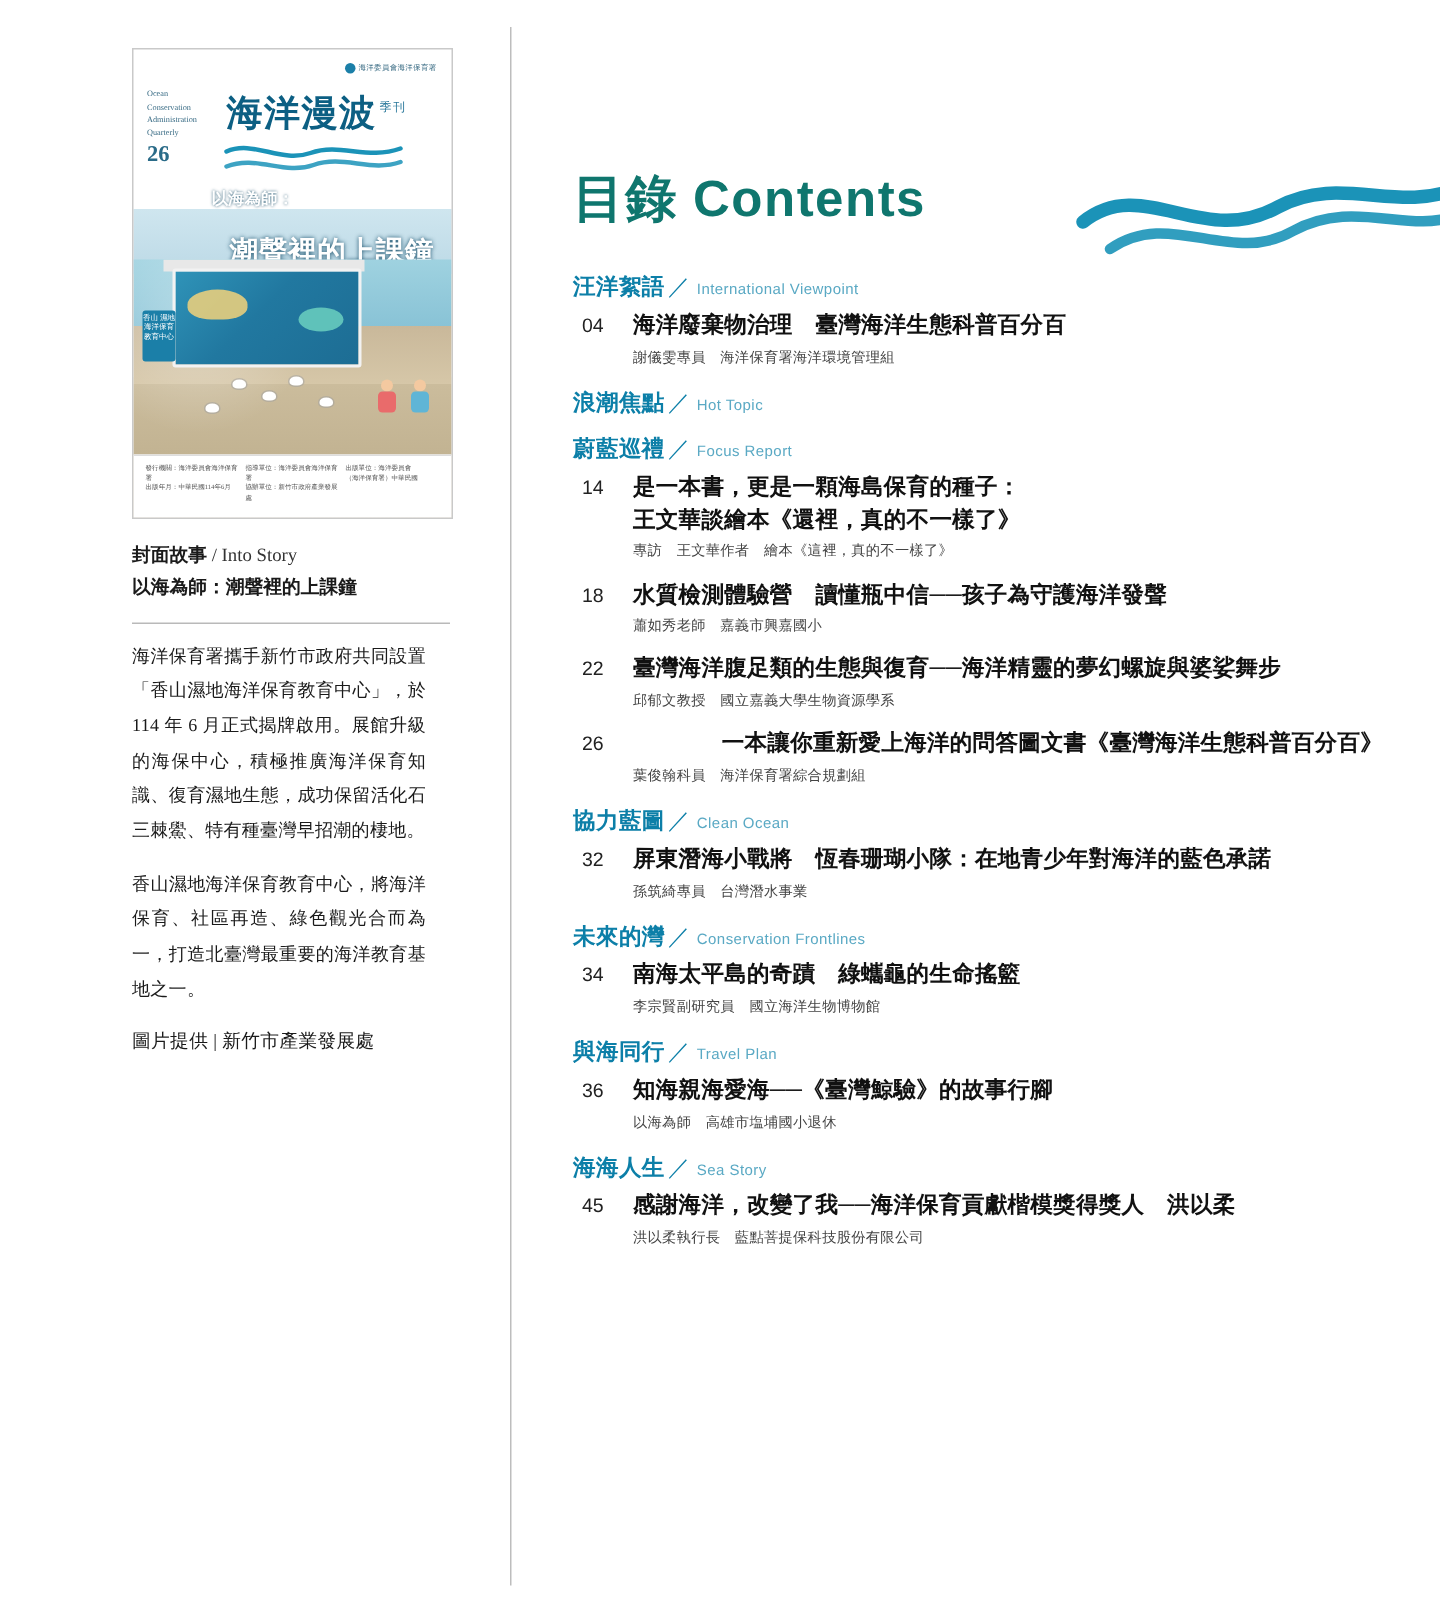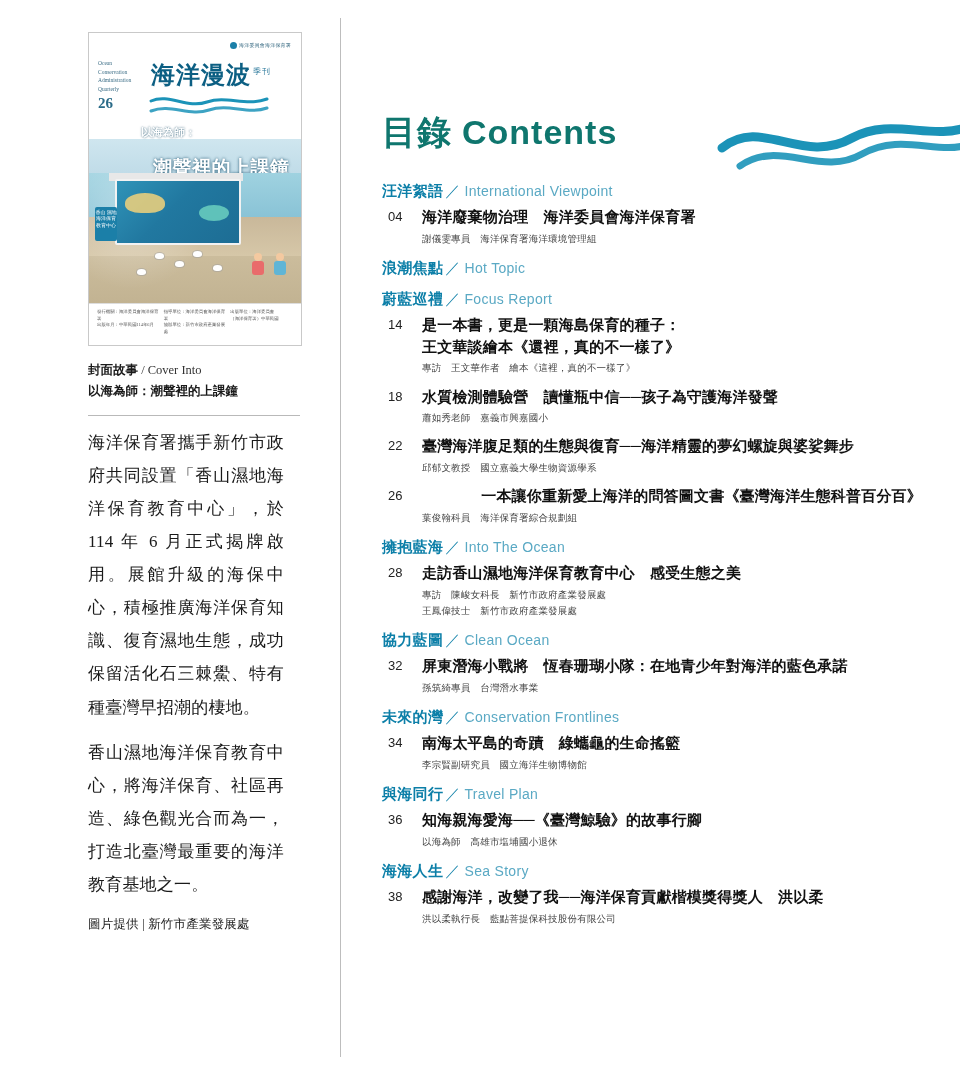--- a/index.html
+++ b/index.html
@@ -232,21 +232,21 @@
   .cover-story .en {
     font-weight: normal;
     color: #333;
   }
   .cover-rule {
     margin: 12px 0 10px 0;
     border: none;
     border-top: 1px solid #b9b9b9;
   }
   .cover-para {
-    font-size: 17px;
+    font-size: 12px;
     line-height: 1.95;
     text-align: justify;
     margin: 0 16px 12px 0;
     letter-spacing: .2px;
   }
   .cover-credit {
     font-size: 12.5px;
     line-height: 1.9;
     letter-spacing: .2px;
   }
@@ -299,21 +299,21 @@
     letter-spacing: .3px;
   }
   .sec-title .slash {
     color: #0c7fa8;
     font-weight: normal;
     margin: 0 4px 0 2px;
   }
   .sec-title .en {
     color: #5aa9c4;
     font-weight: normal;
-    font-size: 14px;
+    font-size: 10px;
   }
   .entry {
     display: flex;
     margin: 0 0 10px 0;
   }
   .entry .pg {
     width: 40px;
     flex: 0 0 40px;
     font-size: 13px;
     font-family: "Liberation Sans", sans-serif;
@@ -393,21 +393,21 @@
         <div style="white-space:pre-line">指導單位：海洋委員會海洋保育署
 協辦單位：新竹市政府產業發展處</div>
         <div style="white-space:pre-line">出版單位：海洋委員會
 （海洋保育署）中華民國</div>
       </div>
     </div>
 
     <div class="cover-story">
       <span>封面故事</span>
       <span class="en">/</span>
-      <span class="en">Cover Into</span>
+      <span class="en">Into Story</span>
       <div>以海為師：潮聲裡的上課鐘</div>
     </div>
 
     <hr class="cover-rule">
 
     <p class="cover-para">海洋保育署攜手新竹市政府共同設置「香山濕地海洋保育教育中心」，於 114 年 6 月正式揭牌啟用。展館升級的海保中心，積極推廣海洋保育知識、復育濕地生態，成功保留活化石三棘鱟、特有種臺灣早招潮的棲地。</p>
     <p class="cover-para">香山濕地海洋保育教育中心，將海洋保育、社區再造、綠色觀光合而為一，打造北臺灣最重要的海洋教育基地之一。</p>
 
     <div class="cover-credit">
       <span>圖片提供</span>
@@ -427,21 +427,21 @@
     <h1 class="toc-head">
       <span>目錄</span><span class="en">Contents</span>
     </h1>
 
     <div id="sections">
         <div class="section">
           <div class="sec-title"><span>汪洋絮語</span><span class="slash">／</span><span class="en">International Viewpoint</span></div>
           <div class="entry">
             <div class="pg">04</div>
             <div class="body">
-              <div class="t" style="white-space: pre-line;">海洋廢棄物治理　海洋委員會海洋保育署</div>
+              <div class="t" style="white-space: pre-line;">海洋廢棄物治理　臺灣海洋生態科普百分百</div>
               <div class="a" style="white-space: pre-line;">謝儀雯專員　海洋保育署海洋環境管理組</div>
             </div>
           </div>
         </div>
         <div class="section">
           <div class="sec-title"><span>浪潮焦點</span><span class="slash">／</span><span class="en">Hot Topic</span></div>
         </div>
         <div class="section">
           <div class="sec-title"><span>蔚藍巡禮</span><span class="slash">／</span><span class="en">Focus Report</span></div>
           <div class="entry">
@@ -468,31 +468,20 @@
           </div>
           <div class="entry">
             <div class="pg">26</div>
             <div class="body">
               <div class="t" style="white-space: pre-line; text-align: right;">一本讓你重新愛上海洋的問答圖文書《臺灣海洋生態科普百分百》</div>
               <div class="a" style="white-space: pre-line;">葉俊翰科員　海洋保育署綜合規劃組</div>
             </div>
           </div>
         </div>
         <div class="section">
-          <div class="sec-title"><span>擁抱藍海</span><span class="slash">／</span><span class="en">Into The Ocean</span></div>
-          <div class="entry">
-            <div class="pg">28</div>
-            <div class="body">
-              <div class="t" style="white-space: pre-line;">走訪香山濕地海洋保育教育中心　感受生態之美</div>
-              <div class="a" style="white-space: pre-line;">專訪　陳峻女科長　新竹市政府產業發展處
-王鳳偉技士　新竹市政府產業發展處</div>
-            </div>
-          </div>
-        </div>
-        <div class="section">
           <div class="sec-title"><span>協力藍圖</span><span class="slash">／</span><span class="en">Clean Ocean</span></div>
           <div class="entry">
             <div class="pg">32</div>
             <div class="body">
               <div class="t" style="white-space: pre-line;">屏東潛海小戰將　恆春珊瑚小隊：在地青少年對海洋的藍色承諾</div>
               <div class="a" style="white-space: pre-line;">孫筑綺專員　台灣潛水事業</div>
             </div>
           </div>
         </div>
         <div class="section">
@@ -511,21 +500,21 @@
             <div class="pg">36</div>
             <div class="body">
               <div class="t" style="white-space: pre-line;">知海親海愛海──《臺灣鯨驗》的故事行腳</div>
               <div class="a" style="white-space: pre-line;">以海為師　高雄市塩埔國小退休</div>
             </div>
           </div>
         </div>
         <div class="section">
           <div class="sec-title"><span>海海人生</span><span class="slash">／</span><span class="en">Sea Story</span></div>
           <div class="entry">
-            <div class="pg">38</div>
+            <div class="pg">45</div>
             <div class="body">
               <div class="t" style="white-space: pre-line;">感謝海洋，改變了我──海洋保育貢獻楷模獎得獎人　洪以柔</div>
               <div class="a" style="white-space: pre-line;">洪以柔執行長　藍點菩提保科技股份有限公司</div>
             </div>
           </div>
         </div>
       </div>
   </div>
 </div>
 

